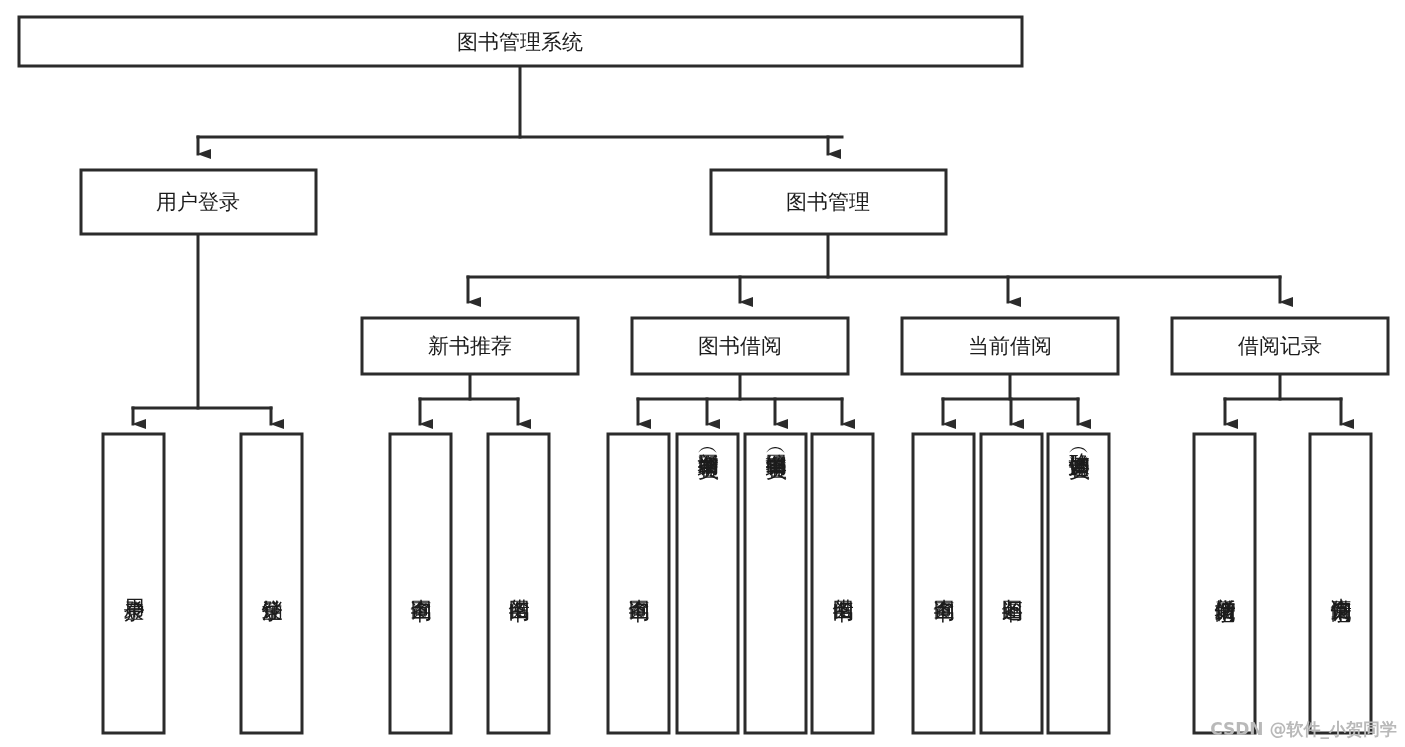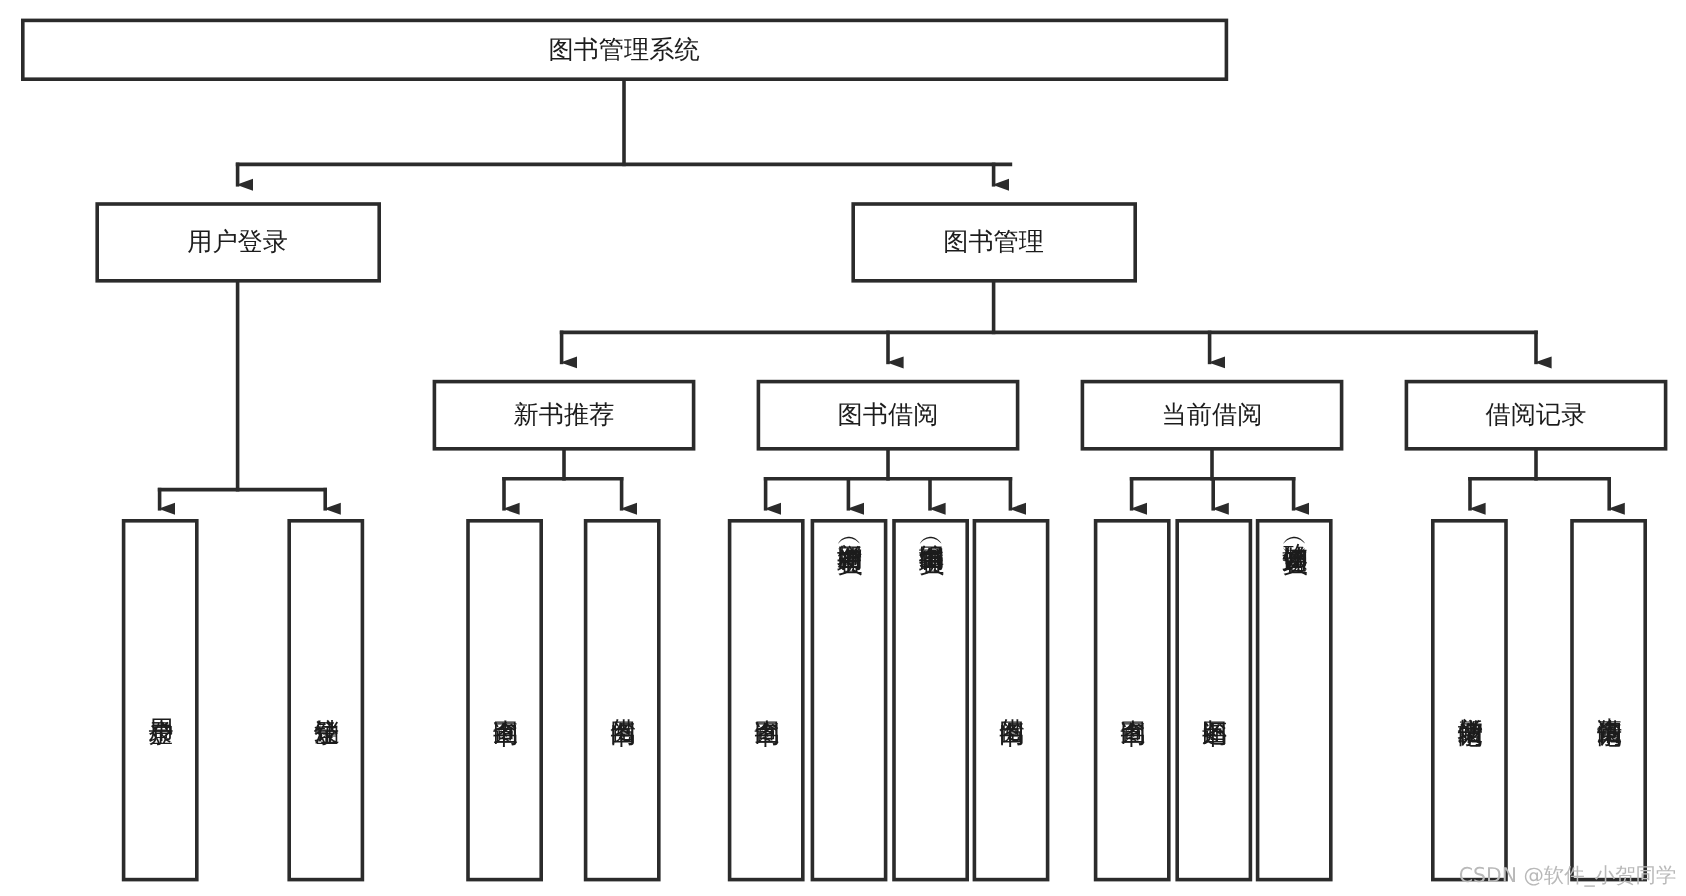--- a/index.html
+++ b/index.html
@@ -62,20 +62,21 @@
     text-align: center;
   }
   .watermark {
     position: absolute;
     right: 8px;
     bottom: 6px;
     font-family: "DejaVu Sans", "Liberation Sans", sans-serif;
     font-size: 17px;
     color: #b9b9b9;
     white-space: nowrap;
+    font-weight: bold;
   }
 </style>
 </head>
 <body>
 
 <div id="diagram-root">
 
   <svg id="diagram-svg" viewBox="0 0 1405 747">
     <defs>
       <marker id="arrow" viewBox="0 0 12 14" refX="6" refY="13" markerWidth="12" markerHeight="14" orient="auto-start-reverse" markerUnits="userSpaceOnUse">

